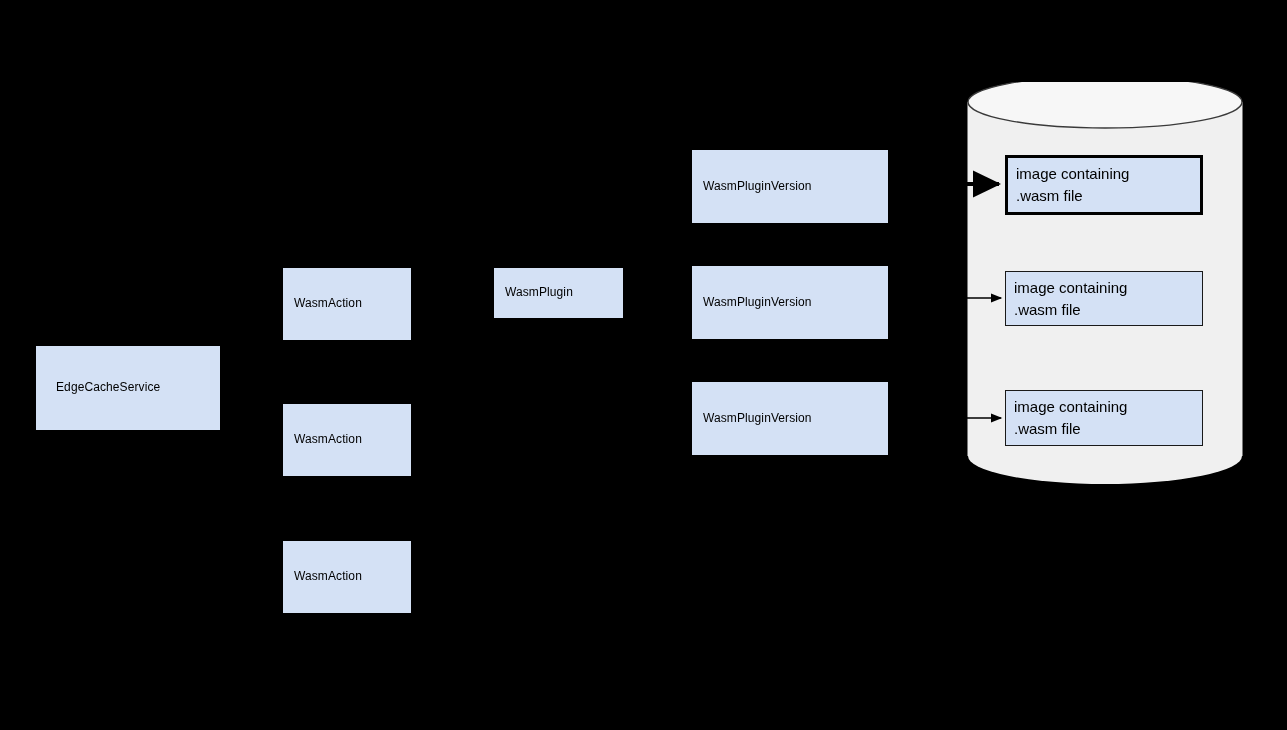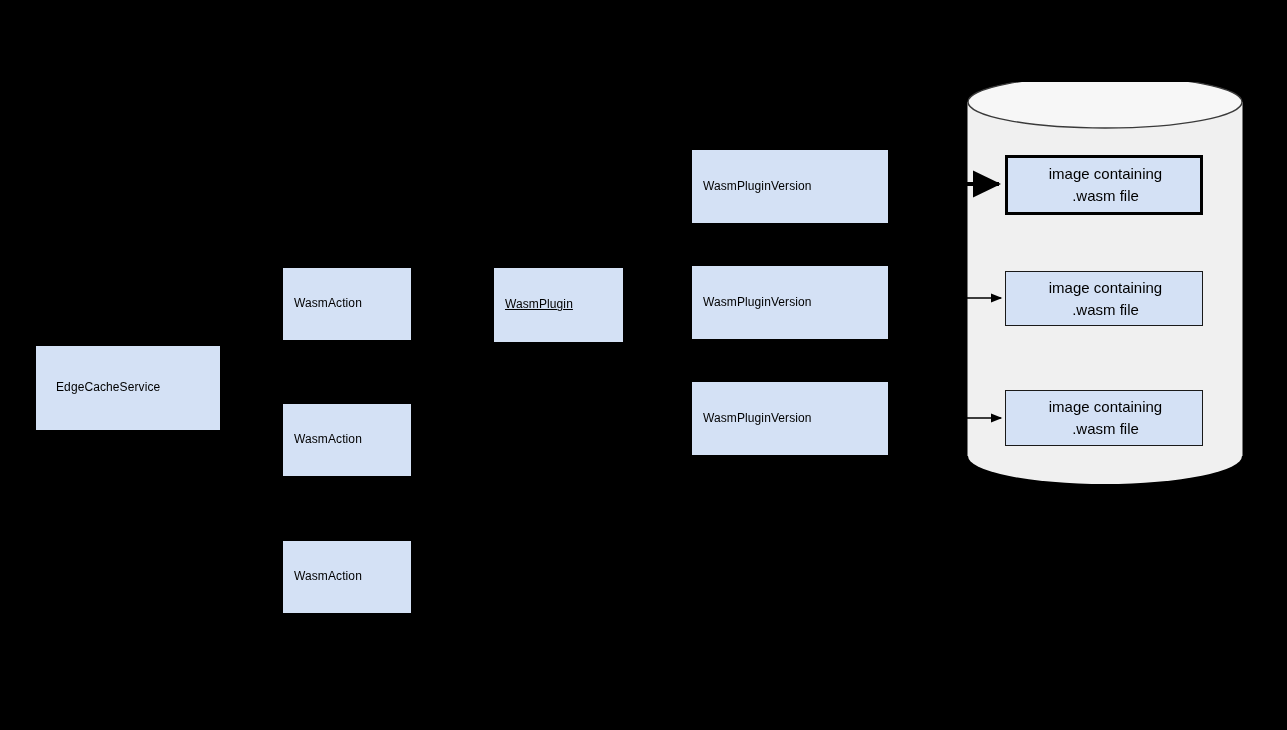--- a/index.html
+++ b/index.html
@@ -40,21 +40,20 @@
     display: flex;
     flex-direction: column;
     justify-content: center;
     background: #d4e1f5;
     border: 1px solid #1a1a1a;
     color: #000000;
     font-size: 15px;
     line-height: 1.45;
     padding-left: 8px;
     padding-right: 5px;
-    align-items: center;
   }
   .img-node.bold-outline { border: 3px solid #000000; }
   .img-node .ln { display: block; }
 
   
   .cylinder {
     position: absolute;
   }
   .cyl-svg { display: block; }
 
@@ -128,21 +127,21 @@
   </div>
 
   <div class="node" style="left:692px; top:266px; width:196px; height:73px;">
     <span>WasmPluginVersion</span>
   </div>
 
   <div class="node" style="left:692px; top:382px; width:196px; height:73px;">
     <span>WasmPluginVersion</span>
   </div>
 
-  <div class="node" style="left:494px; top:268px; width:129px; height:74px;text-decoration:underline;">
+  <div class="node" style="left:494px; top:268px; width:129px; height:50px;">
     <span>WasmPlugin</span>
   </div>
 
   <div class="node" style="left:283px; top:268px; width:128px; height:72px;">
     <span>WasmAction</span>
   </div>
 
   <div class="node" style="left:283px; top:404px; width:128px; height:72px;">
     <span>WasmAction</span>
   </div>

